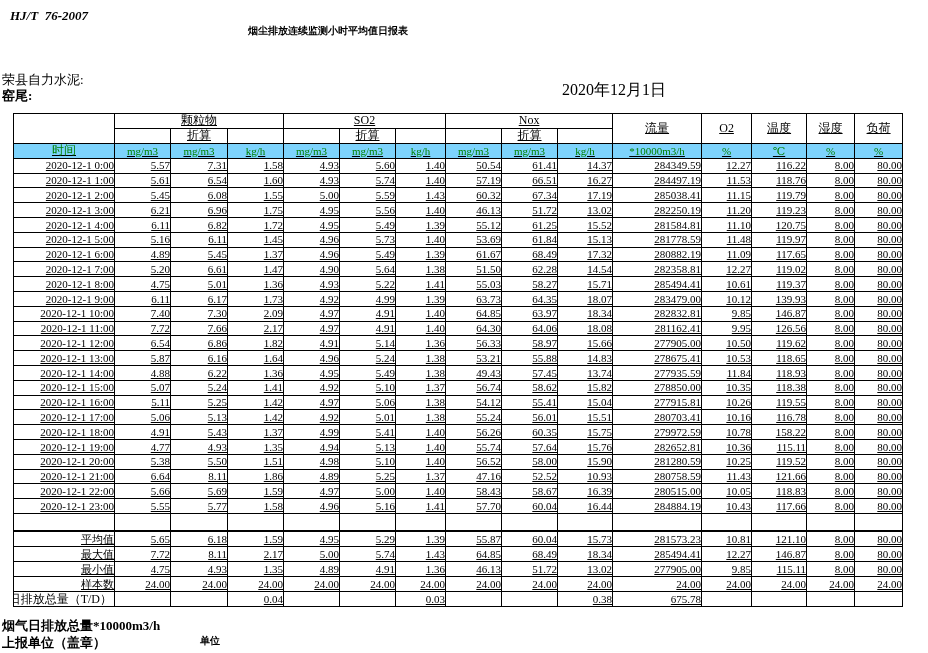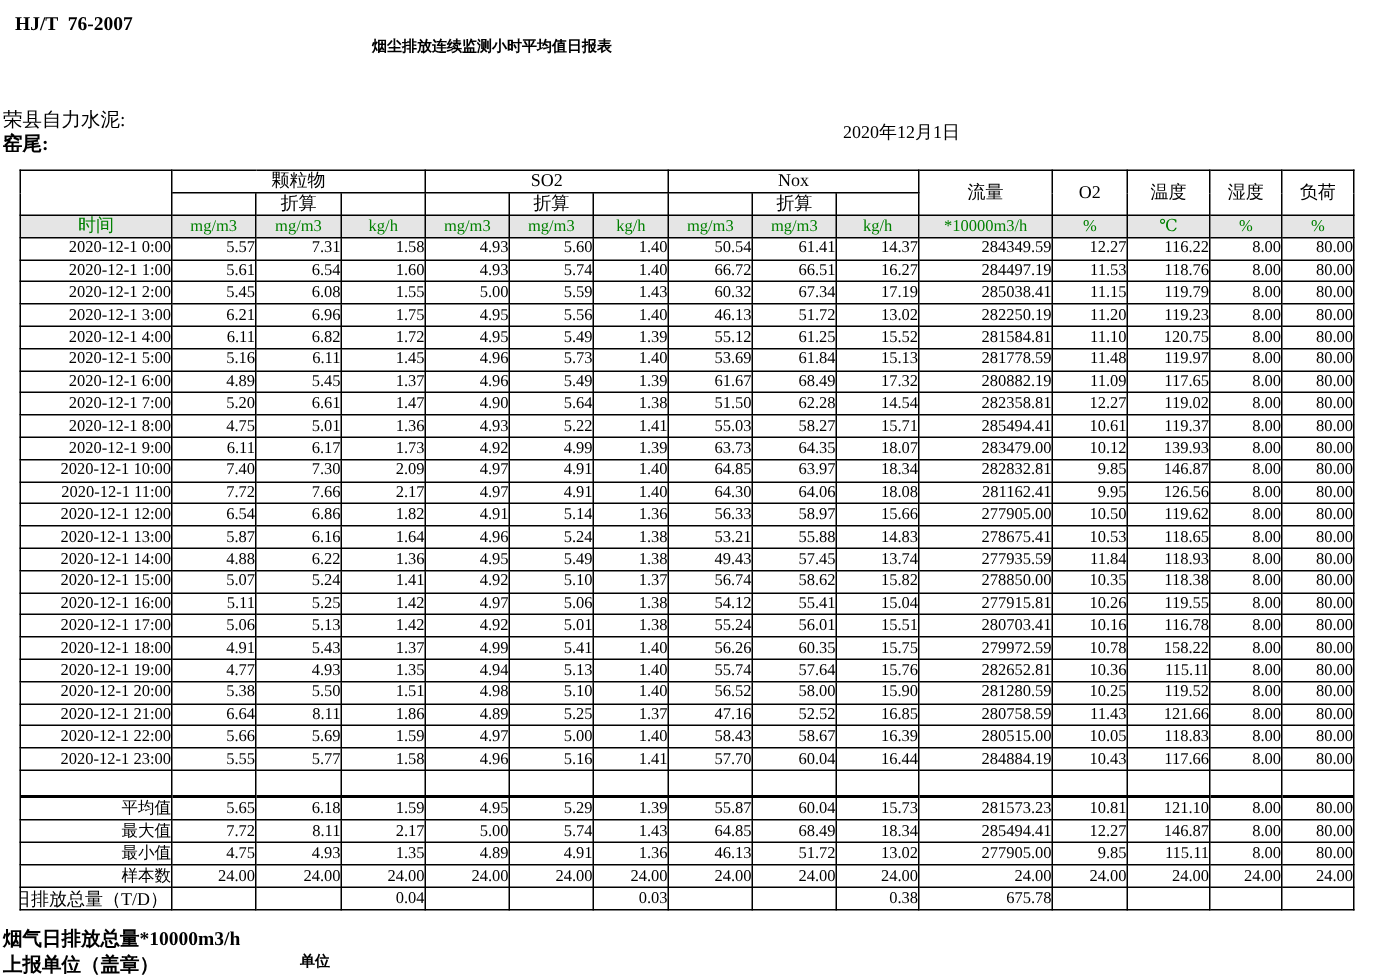--- a/index.html
+++ b/index.html
@@ -1,32 +1,32 @@
 <!DOCTYPE html>
 <html><head>
 <meta charset="utf-8">
 <style>
   * { margin:0; padding:0; box-sizing:border-box; }
   html,body { background:#fff; }
   body {
     width:928px; height:653px; position:relative;
     font-family:"Liberation Serif","DejaVu Serif",serif; color:#000;
   }
-  .std   { position:absolute; left:10px; top:8px;  font-size:13px; font-weight:bold; white-space:pre; }
+  .std   { position:absolute; left:10px; top:8px;  font-size:13px; font-weight:bold; white-space:pre;font-style:italic; }
   .title { position:absolute; left:0;    top:24px; width:656px; text-align:center; font-size:10px; font-weight:bold; }
   .company { position:absolute; left:2px; top:71px; font-size:13px; font-weight:normal; }
   .kiln    { position:absolute; left:2px; top:87px; font-size:13px; font-weight:bold; }
-  .date    { position:absolute; left:562px; top:80px; font-size:12px; }
+  .date    { position:absolute; left:562px; top:80px; font-size:16px; }
 
   table.rpt { position:absolute; left:13px; top:113px; width:890px;
-              border-collapse:collapse; table-layout:fixed; }
+              border-collapse:collapse; table-layout:fixed;text-decoration:underline; }
   table.rpt td { border:1px solid #000; font-size:11px; white-space:nowrap;
                  overflow:hidden; padding:0; height:14.8px; line-height:1.15; }
   tr.hr1 td, tr.hr2 td { height:15px; font-size:12px; text-align:center; }
-  tr.units td { height:14px; background:#e5e5e5; color:#008000; text-align:center; font-size:11px; }
+  tr.units td { height:14px; background:#7dd3fc; color:#008000; text-align:center; font-size:11px; }
   tr.units td.time-hd { font-size:12px; }
   td.time-cell  { text-align:right; padding-right:3px; }
   td.num-cell   { text-align:right; padding-right:9px; }
   td.label-cell { text-align:right; padding-right:3px; font-size:12px; }
   tr.empty-row td { height:18px; }
   tr.sum-row td { height:15px; }
   tr.sum-first td { border-top:2px solid #000; }
   td.daily-label { overflow:visible; position:relative;text-align:center; }
   td.daily-label > span { position:absolute; right:2px; top:1px; white-space:nowrap; font-size:12px; }
 
@@ -121,21 +121,21 @@
         <td class="num-cell">80.00</td>
       </tr>
       <tr class="dr">
         <td class="time-cell">2020-12-1 1:00</td>
         <td class="num-cell">5.61</td>
         <td class="num-cell">6.54</td>
         <td class="num-cell">1.60</td>
         <td class="num-cell">4.93</td>
         <td class="num-cell">5.74</td>
         <td class="num-cell">1.40</td>
-        <td class="num-cell">66.72</td>
+        <td class="num-cell">57.19</td>
         <td class="num-cell">66.51</td>
         <td class="num-cell">16.27</td>
         <td class="num-cell">284497.19</td>
         <td class="num-cell">11.53</td>
         <td class="num-cell">118.76</td>
         <td class="num-cell">8.00</td>
         <td class="num-cell">80.00</td>
       </tr>
       <tr class="dr">
         <td class="time-cell">2020-12-1 2:00</td>
@@ -463,21 +463,21 @@
       <tr class="dr">
         <td class="time-cell">2020-12-1 21:00</td>
         <td class="num-cell">6.64</td>
         <td class="num-cell">8.11</td>
         <td class="num-cell">1.86</td>
         <td class="num-cell">4.89</td>
         <td class="num-cell">5.25</td>
         <td class="num-cell">1.37</td>
         <td class="num-cell">47.16</td>
         <td class="num-cell">52.52</td>
-        <td class="num-cell">16.85</td>
+        <td class="num-cell">10.93</td>
         <td class="num-cell">280758.59</td>
         <td class="num-cell">11.43</td>
         <td class="num-cell">121.66</td>
         <td class="num-cell">8.00</td>
         <td class="num-cell">80.00</td>
       </tr>
       <tr class="dr">
         <td class="time-cell">2020-12-1 22:00</td>
         <td class="num-cell">5.66</td>
         <td class="num-cell">5.69</td>

